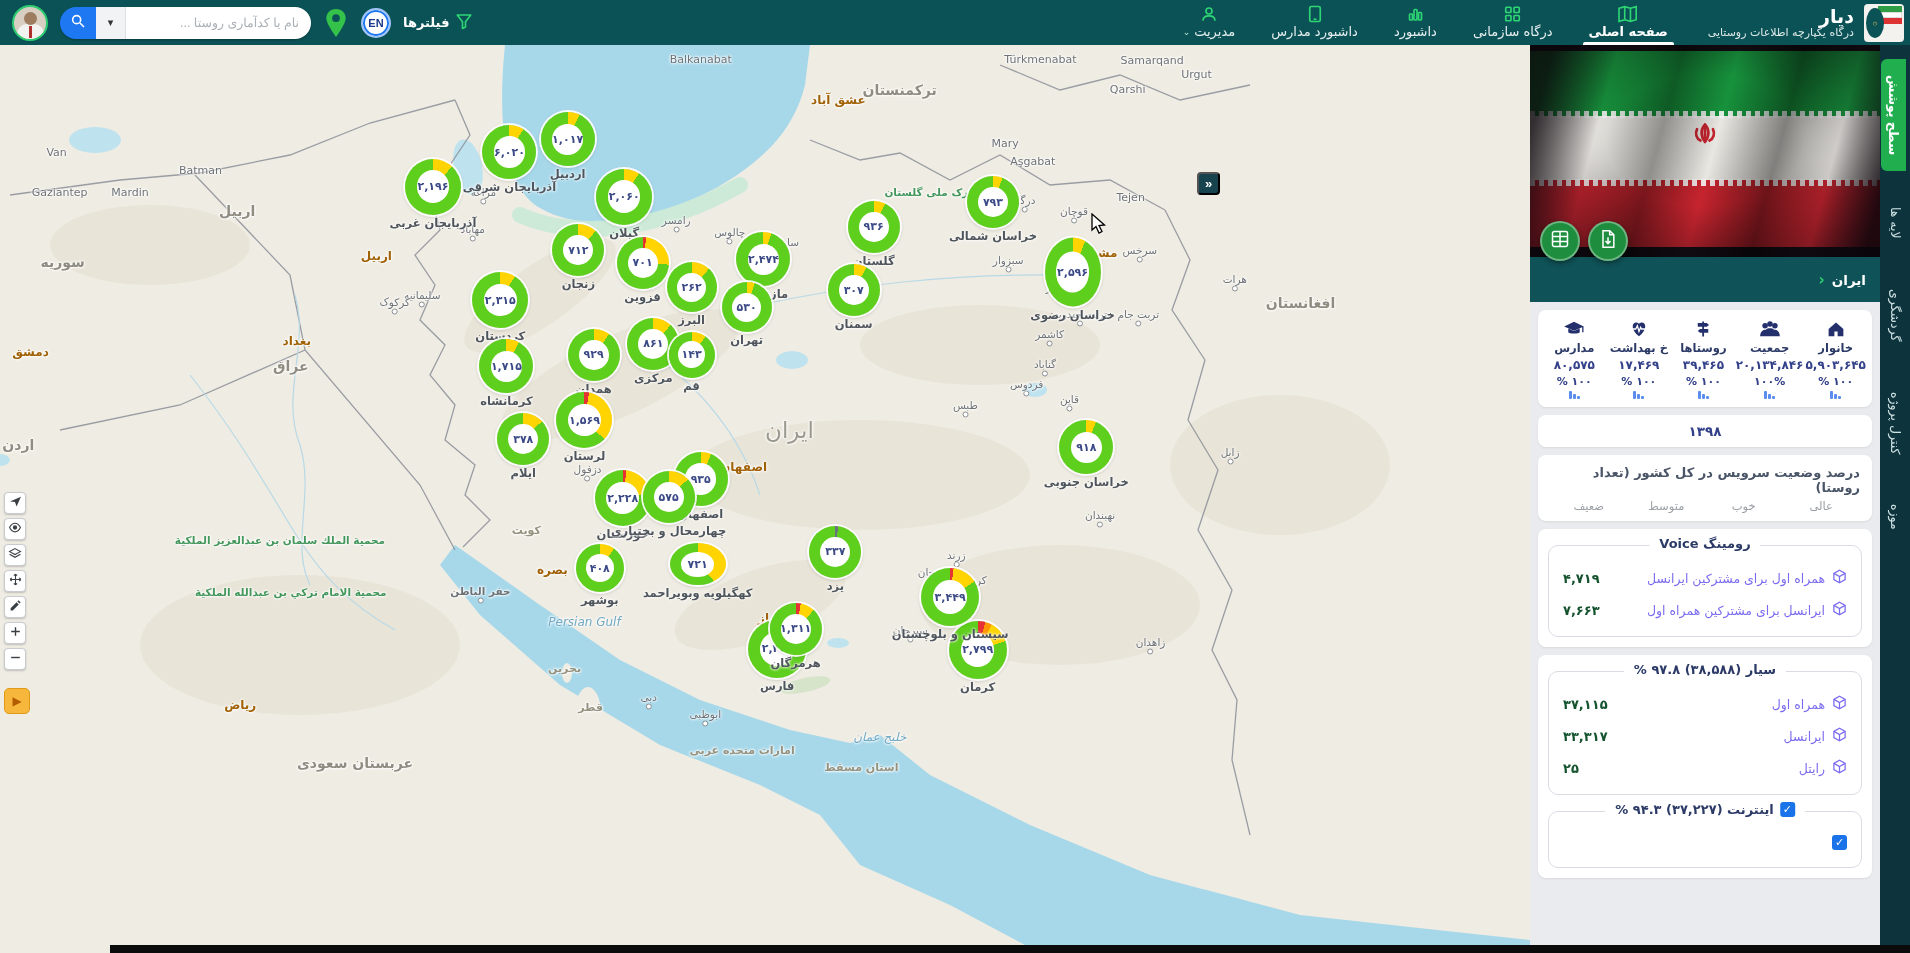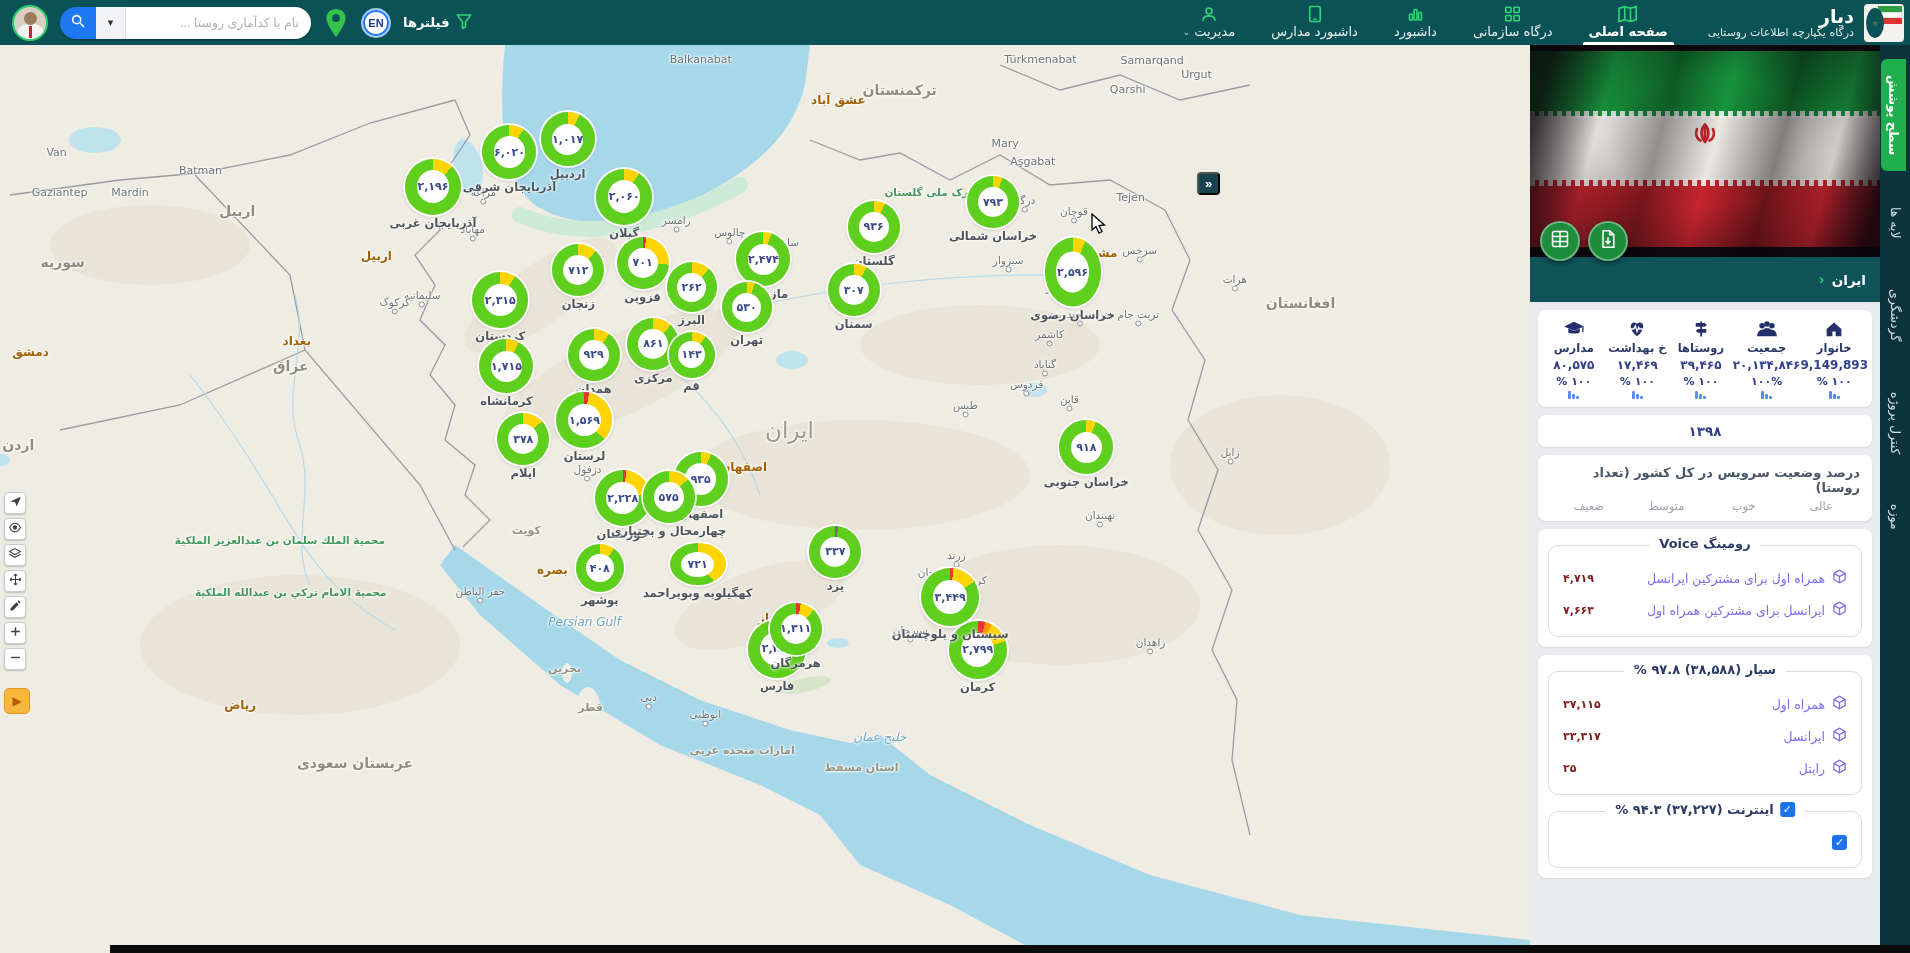--- a/index.html
+++ b/index.html
@@ -80,21 +80,21 @@
   .pval { font-size:10.5px; font-weight:700; color:#3b4a86; margin-bottom:2px; }
   .pbar { width:12px; border-radius:1px; }
   .cats { display:flex; direction:rtl; margin-top:4px; }
   .cat { flex:1; text-align:center; font-size:11.5px; color:#9aa0a6; }
 
   .fieldcard { padding:14px 10px 10px; position:relative; }
   .fieldset { border:1px solid #d9dce3; border-radius:10px; padding:16px 12px 10px; position:relative; margin-top:8px; }
   .legend { position:absolute; top:-10px; left:50%; transform:translateX(-50%); background:#fff; padding:0 10px; font-size:13px; font-weight:700; color:#2b3a67; direction:rtl; white-space:nowrap; display:flex; align-items:center; gap:6px; }
   .frow { display:flex; direction:rtl; justify-content:space-between; align-items:center; padding:7px 2px; }
   .f-label { display:flex; align-items:center; gap:7px; color:#7a6cf0; font-size:12.5px; direction:rtl; }
-  .f-value { color:#7f1d1d; font-size:11px; font-weight:700; direction:ltr; }
+  .f-value { color:#14532d; font-size:13px; font-weight:700; direction:ltr; }
   .checkbox { width:15px; height:15px; border-radius:3px; background:#1a73e8; color:#fff; font-size:11px; line-height:15px; text-align:center; display:inline-block; cursor:pointer; }
 
   
   .mapsvg { position:absolute; inset:0; }
   .mlab { position:absolute; transform:translate(-50%,-50%); white-space:nowrap; text-shadow:0 0 3px #fff,0 0 3px #fff,0 0 2px #fff; z-index:2; }
   .mlab.big { font-size:23px; color:#9b998e; letter-spacing:8px; }
   .mlab.country { font-size:14px; color:#8f8d82; font-weight:700; letter-spacing:2px; }
   .mlab.csmall { font-size:11px; color:#94927f; font-weight:700; }
   .mlab.city { font-size:12px; color:#a16207; font-weight:700; }
   .mlab.town { font-size:10.5px; color:#6e7378; }
@@ -331,21 +331,21 @@
       <span class="mlab city" style="left: 15.7%; top: 72.7%;">ریاض</span>
       <span class="mlab country" style="left: 15.5%; top: 18.3%;">اربیل</span>
       <span class="mlab city" style="left: 24.6%; top: 23.2%;">اربیل</span>
       <span class="mlab town" style="left: 27.6%; top: 27.9%;">سلیمانیه</span>
       <span class="mlab town" style="left: 25.8%; top: 28.6%;">کرکوک</span>
       <span class="mlab town" style="left: 31.6%; top: 16.5%;">مراغه</span>
       <span class="mlab town" style="left: 30.9%; top: 20.6%;">مهاباد</span>
       <span class="mlab town" style="left: 51.4%; top: 22%;">ساری</span>
       <span class="mlab town" style="left: 47.7%; top: 20.9%;">چالوس</span>
       <span class="mlab town" style="left: 44.2%; top: 19.6%;">رامسر</span>
-      <span class="mlab town" style="left: 31.4%; top: 60.5%;">حفر الباطن</span>
+      <span class="mlab town" style="left: 31.4%; top: 60.5%; font-weight: bold;">حفر الباطن</span>
       <span class="mlab town" style="left: 42.4%; top: 72.1%;">دبی</span>
       <span class="mlab town" style="left: 46.1%; top: 74%;">ابوظبی</span>
       <span class="mlab green" style="left: 60.8%; top: 16.2%;">پارک ملی گلستان</span>
       <span class="mlab green" style="left: 18.3%; top: 54.5%;">محمية الملك سلمان بن عبدالعزيز الملكية</span>
       <span class="mlab green" style="left: 19%; top: 60.2%;">محمية الامام تركي بن عبدالله الملكية</span>
     </div>
   <div id="markers">
       <div class="marker" style="left: 28.3%; top: 15.6%;">
         <div class="donut" style="width:56px;height:56px;background:conic-gradient(#ffd400 0% 12%,#5ecf1c 12% 100%)">
       <div class="mnum">۲,۱۹۶</div>
@@ -363,21 +363,21 @@
       <div class="mnum">۱,۰۱۷</div>
         </div>
     <div class="mlabel">اردبیل</div>
       </div>
       <div class="marker" style="left: 40.8%; top: 16.7%;">
         <div class="donut" style="width:56px;height:56px;background:conic-gradient(#ffd400 0% 9%,#5ecf1c 9% 100%)">
       <div class="mnum">۲,۰۶۰</div>
         </div>
     <div class="mlabel">گیلان</div>
       </div>
-      <div class="marker" style="left: 37.8%; top: 22.6%; margin-top: 20px;">
+      <div class="marker" style="left: 37.8%; top: 22.6%;">
         <div class="donut" style="width:52px;height:52px;background:conic-gradient(#ffd400 0% 12%,#5ecf1c 12% 100%)">
       <div class="mnum">۷۱۲</div>
         </div>
     <div class="mlabel">زنجان</div>
       </div>
       <div class="marker" style="left: 42%; top: 24%;">
         <div class="donut" style="width:52px;height:52px;background:conic-gradient(#e63232 0% 2%,#ffd400 2% 26%,#5ecf1c 26% 100%)">
       <div class="mnum">۷۰۱</div>
         </div>
     <div class="mlabel">قزوین</div>
@@ -622,21 +622,21 @@
   </div>
   <div class="sb-content">
     <div class="card stats" id="stats">
         <div class="stat">
           <span class="s-icon">
             <svg width="20" height="18" viewBox="0 0 24 22" fill="#23306b">
               <path d="M3,11 L12,3 L21,11 V20 H14 V14 H10 V20 H3 Z"></path>
             </svg>
           </span>
     <span class="s-label">خانوار</span>
-    <span class="s-value">9,149,893</span>
+    <span class="s-value">۵,۹۰۳,۶۴۵</span>
     <span class="s-pct" dir="ltr">% ۱۰۰</span>
     <span class="s-bars">
             <i style="height:3px"></i>
             <i style="height:5px"></i>
             <i style="height:8px"></i>
           </span>
         </div>
         <div class="stat">
           <span class="s-icon">
             <svg width="24" height="18" viewBox="0 0 28 22" fill="#23306b">

